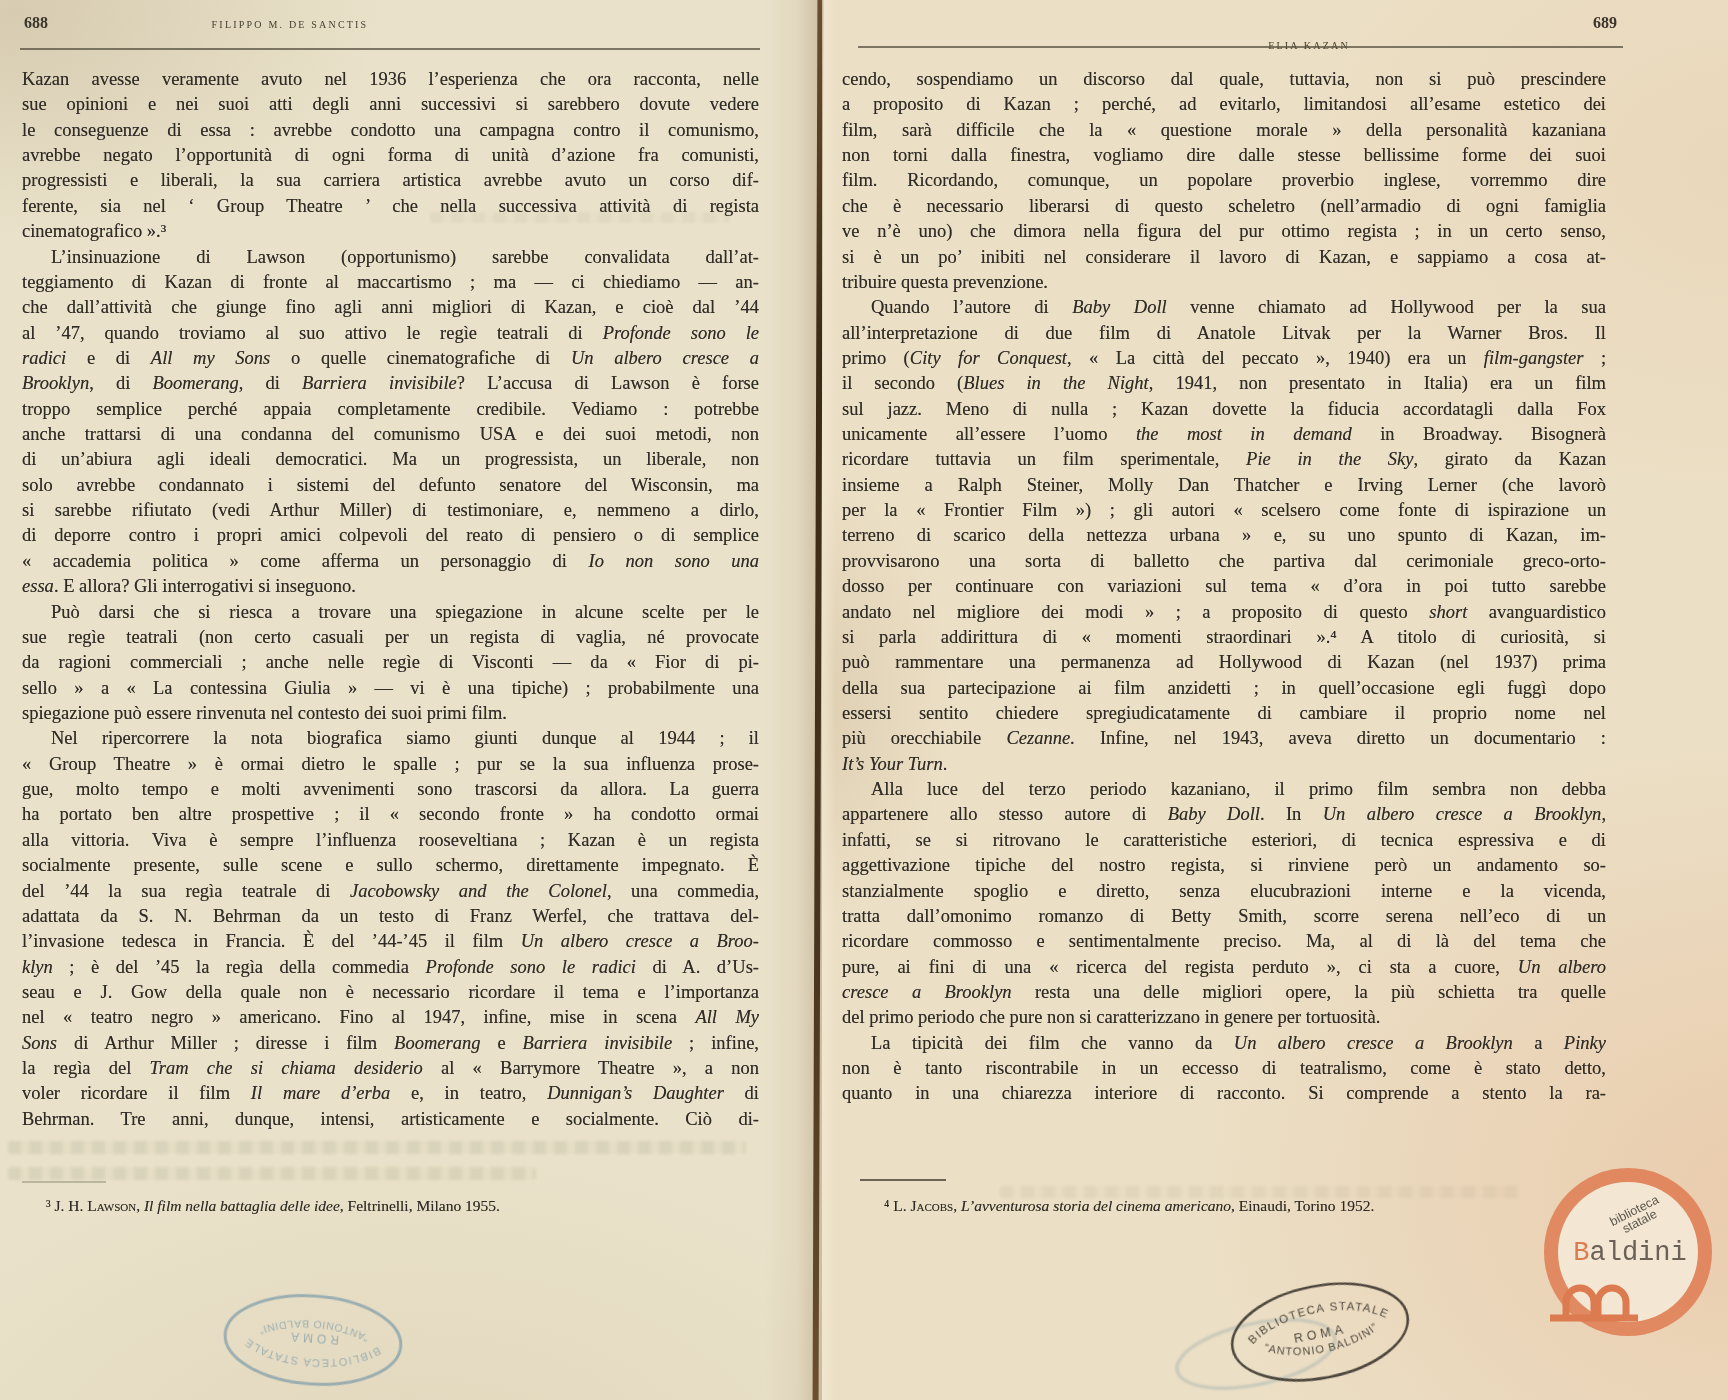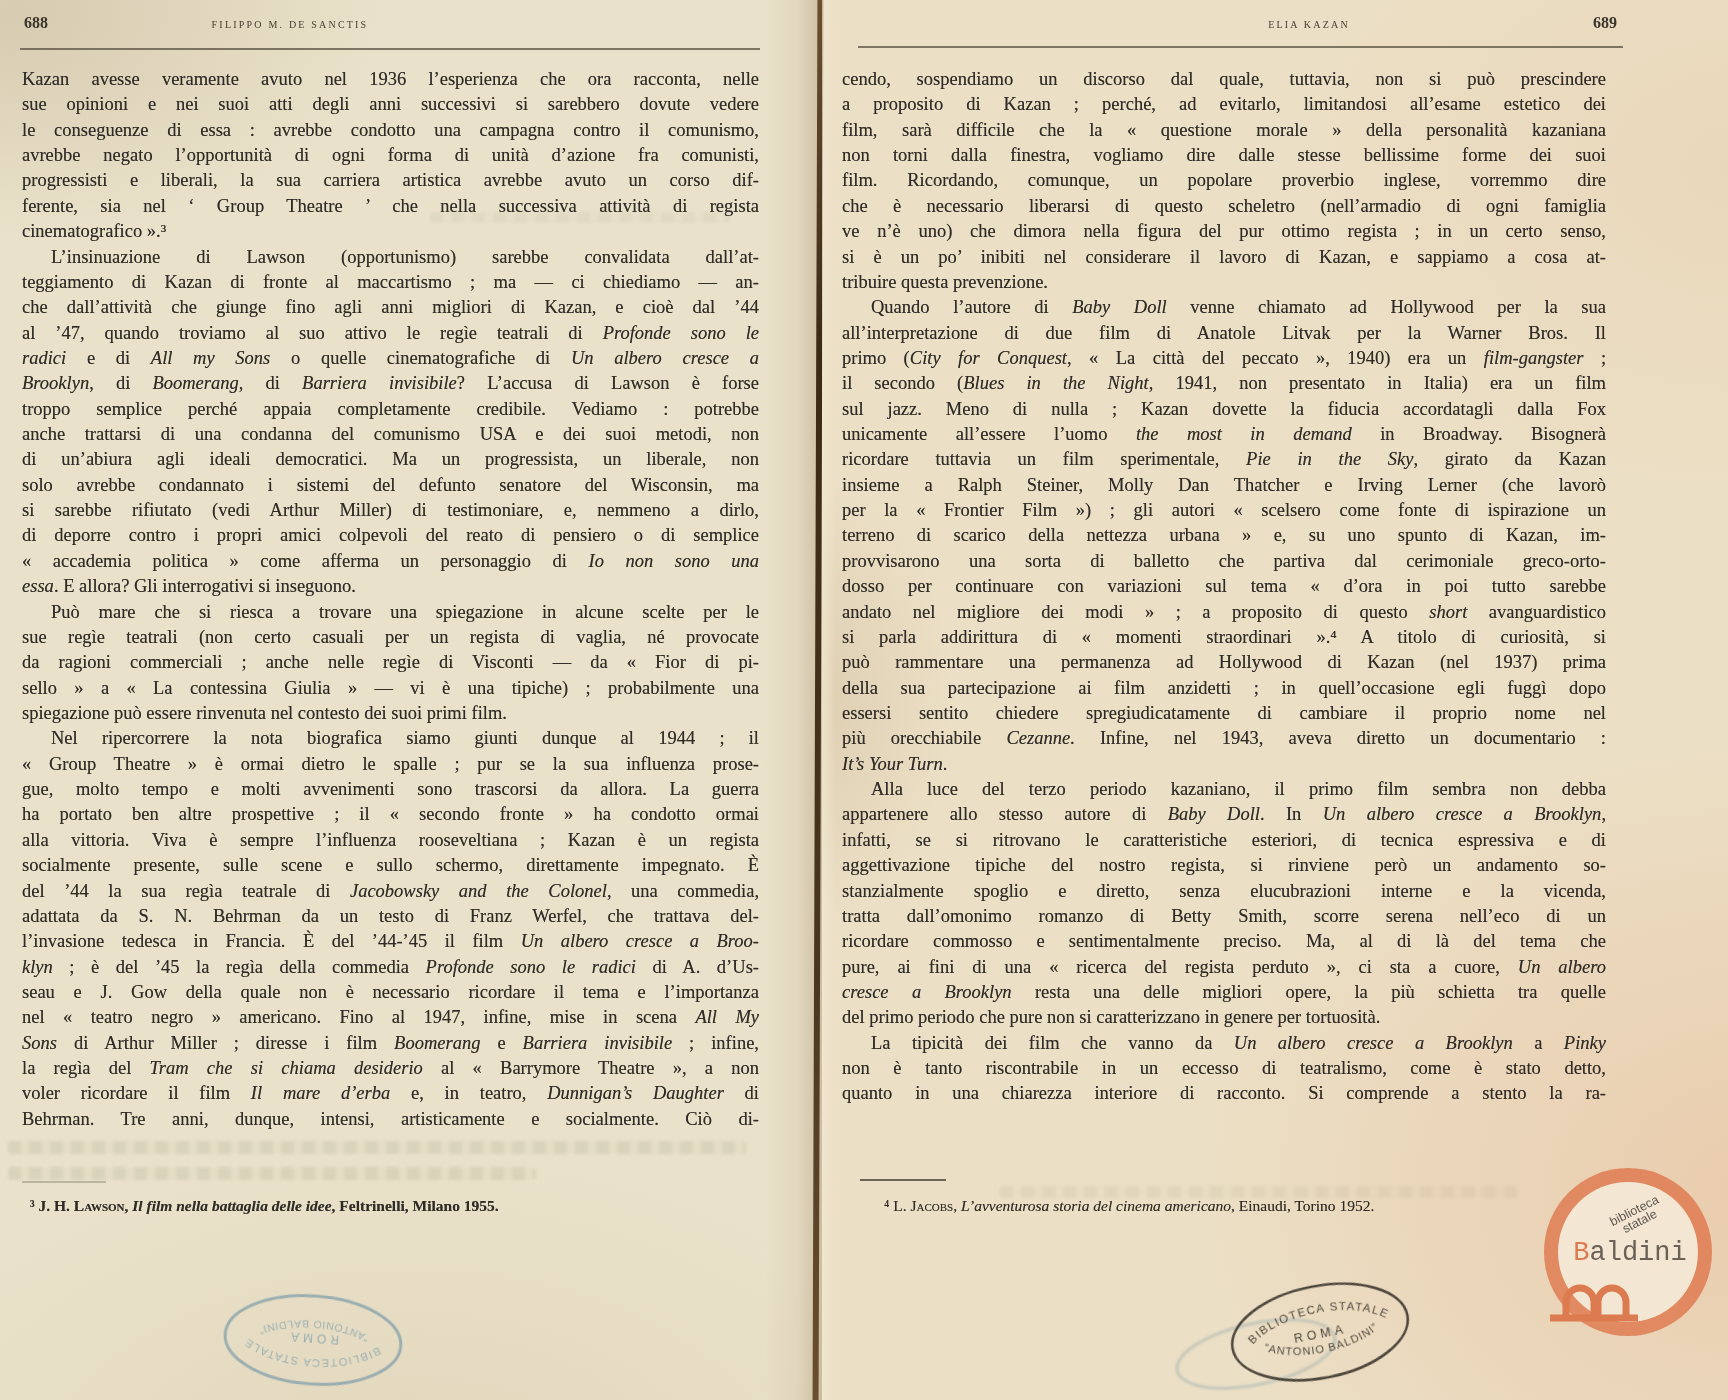--- a/index.html
+++ b/index.html
@@ -30,39 +30,39 @@
     transform:rotate(.2deg);filter:blur(.4px);}
   .gutter-glow{position:absolute;left:822px;top:0;width:14px;height:1400px;
     background:linear-gradient(to right,#f3ead2,rgba(243,234,210,0));opacity:.7;}
 
   .pagenum{position:absolute;top:14px;font-size:16px;font-weight:bold;color:#3b362d;}
   .pagenum-left{left:24px;}
   .pagenum-right{right:111px;}
   .running{position:absolute;top:19px;font-size:10px;letter-spacing:2.2px;color:#46402f;
     transform:translateX(-50%);white-space:nowrap;}
   .running-left{left:290px;}
-  .running-right{left:487px;}
+  .running-right{left:487px;margin-top:21px;}
   .head-rule{position:absolute;top:48px;height:2px;background:#585240;opacity:.75;}
   .head-rule-left{left:20px;width:740px;}
   .head-rule-right{left:36px;width:765px;top:46px;}
 
   .body-col{position:absolute;top:67px;font-size:18.5px;}
   .body-col-left{left:22px;width:737px;}
   .body-col-right{left:20px;width:764px;}
   .line{height:25.36px;line-height:25.36px;text-align:justify;text-align-last:justify;
     white-space:normal;overflow:visible;text-shadow:0 0 .5px rgba(47,43,38,.55);}
   .line.end{text-align-last:left;}
   .line.indent{text-indent:29px;}
 
   .fnote-sep{position:absolute;height:2px;}
   .fnote-sep-left{left:22px;top:1181px;width:84px;background:rgba(100,105,80,.35);}
   .fnote-sep-right{left:38px;top:1179px;width:86px;background:#4a443a;opacity:.8;}
   .footnote{position:absolute;top:1196px;font-size:15.5px;line-height:20px;
     text-shadow:0 0 .4px rgba(47,43,38,.5);}
-  .footnote-left{left:30px;width:700px;font-weight:bold;}
+  .footnote-left{left:46px;width:700px;}
   .footnote-right{left:62px;width:720px;}
   .sc{font-variant:small-caps;}
 
   .ghost{position:absolute;border-radius:4px;filter:blur(1.6px);
     background:repeating-linear-gradient(90deg, rgba(118,124,94,.13) 0 13px, rgba(118,124,94,.03) 13px 21px);}
   .ghost-l1{left:8px;top:1141px;width:738px;height:13px;}
   .ghost-l2{left:8px;top:1167px;width:528px;height:13px;}
   .ghost-l3{left:430px;top:212px;width:300px;height:11px;opacity:.55;}
   .ghost-r1{left:178px;top:1186px;width:520px;height:12px;opacity:.7;}
 
@@ -109,21 +109,21 @@
         <div class="line"><i>radici</i> e di <i>All my Sons</i> o quelle cinematografiche di <i>Un albero cresce a</i></div>
         <div class="line"><i>Brooklyn</i>, di <i>Boomerang</i>, di <i>Barriera invisibile</i>? L’accusa di Lawson è forse</div>
         <div class="line">troppo semplice perché appaia completamente credibile. Vediamo : potrebbe</div>
         <div class="line">anche trattarsi di una condanna del comunismo USA e dei suoi metodi, non</div>
         <div class="line">di un’abiura agli ideali democratici. Ma un progressista, un liberale, non</div>
         <div class="line">solo avrebbe condannato i sistemi del defunto senatore del Wisconsin, ma</div>
         <div class="line">si sarebbe rifiutato (vedi Arthur Miller) di testimoniare, e, nemmeno a dirlo,</div>
         <div class="line">di deporre contro i propri amici colpevoli del reato di pensiero o di semplice</div>
         <div class="line">« accademia politica » come afferma un personaggio di <i>Io non sono una</i></div>
         <div class="line end"><i>essa</i>. E allora? Gli interrogativi si inseguono.</div>
-        <div class="line indent">Può mare che si riesca a trovare una spiegazione in alcune scelte per le</div>
+        <div class="line indent">Può darsi che si riesca a trovare una spiegazione in alcune scelte per le</div>
         <div class="line">sue regìe teatrali (non certo casuali per un regista di vaglia, né provocate</div>
         <div class="line">da ragioni commerciali ; anche nelle regìe di Visconti — da « Fior di pi-</div>
         <div class="line">sello » a « La contessina Giulia » — vi è una tipiche) ; probabilmente una</div>
         <div class="line end">spiegazione può essere rinvenuta nel contesto dei suoi primi film.</div>
         <div class="line indent">Nel ripercorrere la nota biografica siamo giunti dunque al 1944 ; il</div>
         <div class="line">« Group Theatre » è ormai dietro le spalle ; pur se la sua influenza prose-</div>
         <div class="line">gue, molto tempo e molti avvenimenti sono trascorsi da allora. La guerra</div>
         <div class="line">ha portato ben altre prospettive ; il « secondo fronte » ha condotto ormai</div>
         <div class="line">alla vittoria. Viva è sempre l’influenza rooseveltiana ; Kazan è un regista</div>
         <div class="line">socialmente presente, sulle scene e sullo schermo, direttamente impegnato. È</div>

